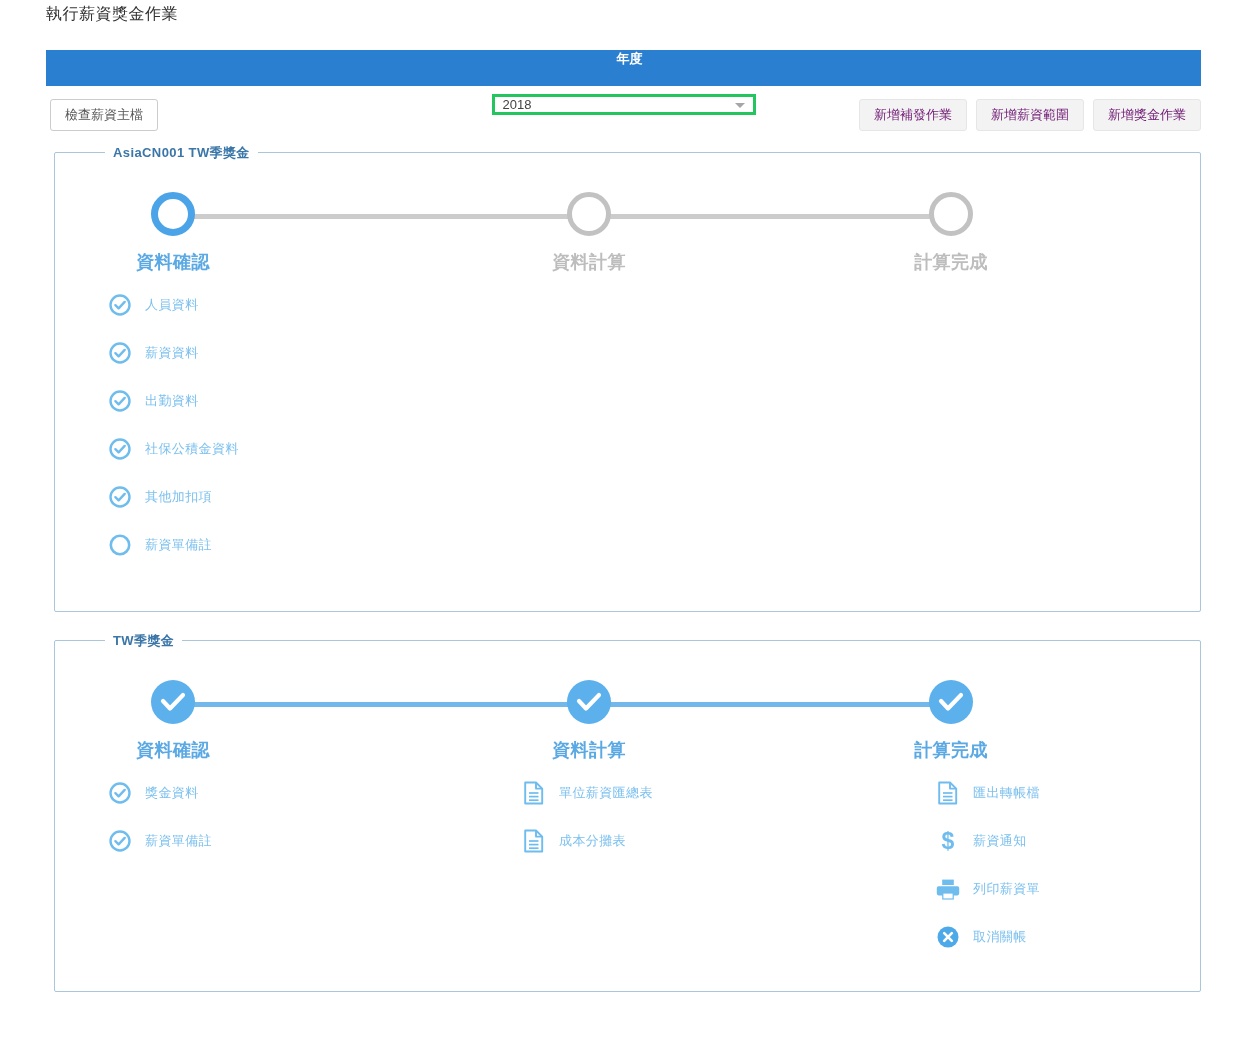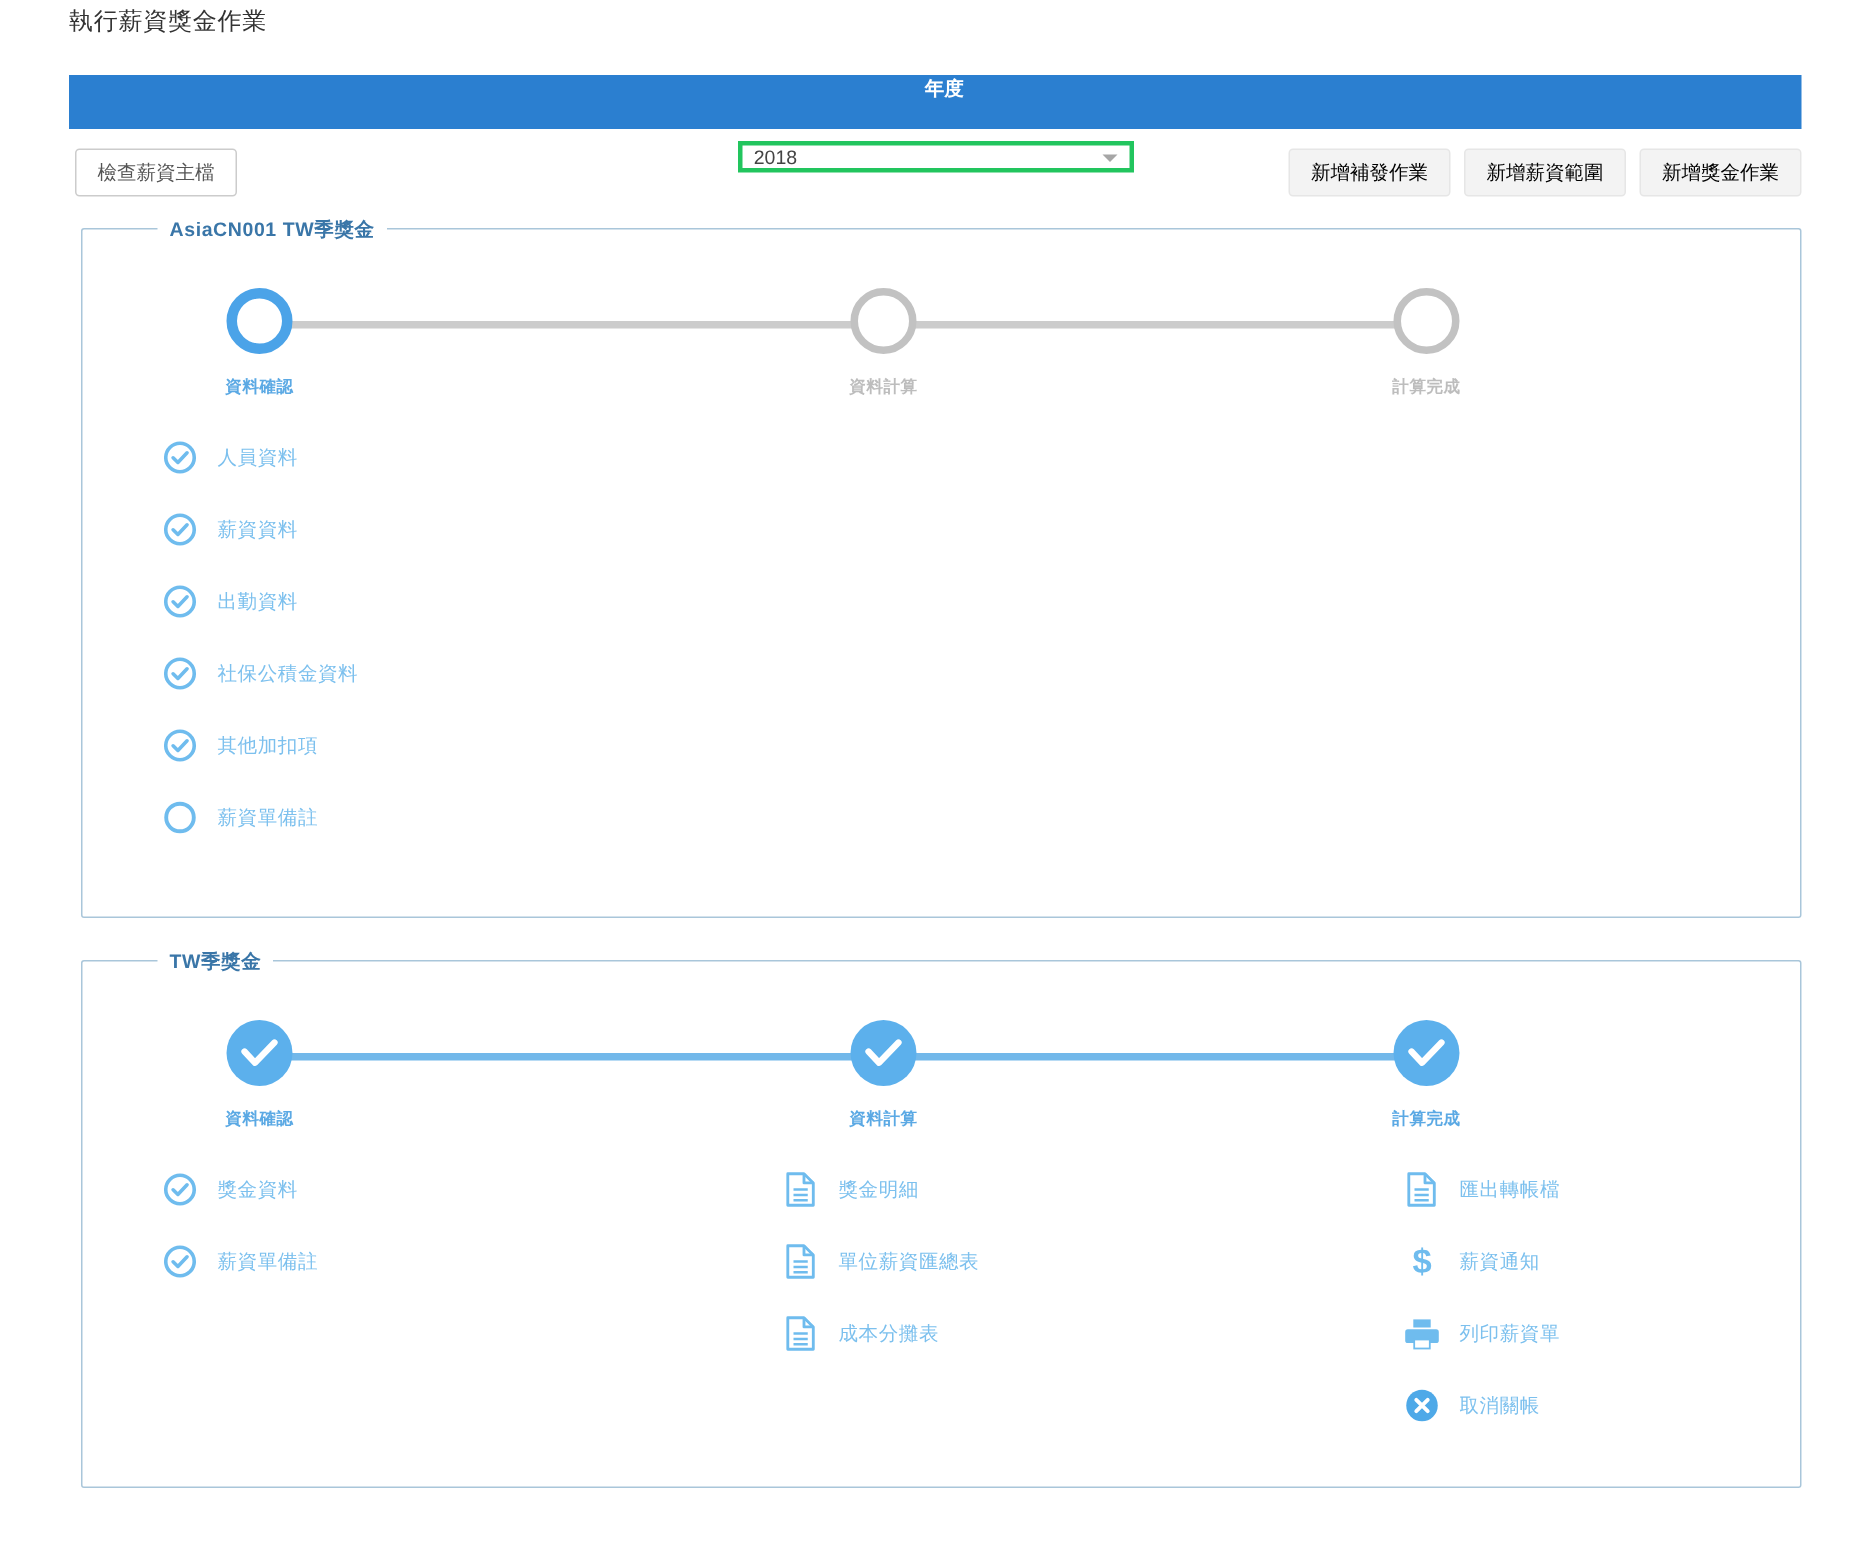--- a/index.html
+++ b/index.html
@@ -66,21 +66,21 @@
     font-size: 13px; color: #555555; cursor: pointer;
     font-family: "Liberation Sans", sans-serif;
   }
   .btn-disabled-group {
     position: absolute; right: 0; top: 0;
     display: flex; gap: 9px;
   }
   .btn-disabled {
     height: 32px; padding: 0 14px;
     background: #f3f3f3; border: 1px solid #e6e6e6; border-radius: 3px;
-    font-size: 13px; color: #000000; cursor: default;
+    font-size: 13px; color: #701a75; cursor: default;
     font-family: Liberation Mono, monospace;
   }
 
   
   .panel {
     position: absolute; left: 54px;
     width: 1147px;
     border: 1px solid #a9c6da; border-radius: 2px;
     background: #ffffff;
   }
@@ -109,21 +109,21 @@
   }
   .step-circle {
     width: 44px; height: 44px; border-radius: 50%;
     margin: 11px auto 0; position: relative;
   }
   .step-circle.ring-active { border: 7px solid #4ba3e8; background: #ffffff; }
   .step-circle.ring-idle   { border: 5px solid #c2c2c2; background: #ffffff; }
   .step-circle.filled      { background: #5cb0ec; border: none; }
   .step-circle.filled svg  { position: absolute; left: 9px; top: 11px; }
   .step-label {
-    margin-top: 14px; font-size: 11px; font-weight: bold; letter-spacing:.4px;
+    margin-top: 14px; font-size: 18px; font-weight: bold; letter-spacing:.4px;
   }
   .step-label.active { color: #5ba9e4; }
   .step-label.idle   { color: #bdbdbd; }
   .step-label.done   { color: #5ba9e4; }
 
   #panel-1 .step.s1, #panel-2 .step.s1 { left: 48px; top: 0; }
   #panel-1 .step.s2, #panel-2 .step.s2 { left: 464px; top: 0; }
   #panel-2 .step.s3 { left: 826px; top: 0; }
   #panel-1 .step.s3 { left: 826px; top: 0; }
 
@@ -322,59 +322,47 @@
         <div class="item">
           <span class="item-icon">
             <svg width="22" height="24" viewBox="0 0 22 24">
               <path d="M2.2 1.5 H13 L19.2 7.6 V22.5 H2.2 Z" fill="none" stroke="#6fbcee" stroke-width="1.9" stroke-linejoin="round"></path>
               <path d="M13 1.5 V7.6 H19.2" fill="none" stroke="#6fbcee" stroke-width="1.9" stroke-linejoin="round"></path>
               <line x1="6" y1="12" x2="15.5" y2="12" stroke="#6fbcee" stroke-width="1.7"></line>
               <line x1="6" y1="15.6" x2="15.5" y2="15.6" stroke="#6fbcee" stroke-width="1.7"></line>
               <line x1="6" y1="19.2" x2="15.5" y2="19.2" stroke="#6fbcee" stroke-width="1.7"></line>
             </svg>
           </span>
-          <span class="item-label">獎金明細</span>
+          <span class="item-label">單位薪資匯總表</span>
         </div>
         <div class="item">
           <span class="item-icon">
             <svg width="22" height="24" viewBox="0 0 22 24">
               <path d="M2.2 1.5 H13 L19.2 7.6 V22.5 H2.2 Z" fill="none" stroke="#6fbcee" stroke-width="1.9" stroke-linejoin="round"></path>
               <path d="M13 1.5 V7.6 H19.2" fill="none" stroke="#6fbcee" stroke-width="1.9" stroke-linejoin="round"></path>
               <line x1="6" y1="12" x2="15.5" y2="12" stroke="#6fbcee" stroke-width="1.7"></line>
               <line x1="6" y1="15.6" x2="15.5" y2="15.6" stroke="#6fbcee" stroke-width="1.7"></line>
               <line x1="6" y1="19.2" x2="15.5" y2="19.2" stroke="#6fbcee" stroke-width="1.7"></line>
             </svg>
           </span>
-          <span class="item-label">單位薪資匯總表</span>
-        </div>
+          <span class="item-label">成本分攤表</span>
+        </div>
+      </div>
+
+      <div class="col c3">
         <div class="item">
           <span class="item-icon">
             <svg width="22" height="24" viewBox="0 0 22 24">
               <path d="M2.2 1.5 H13 L19.2 7.6 V22.5 H2.2 Z" fill="none" stroke="#6fbcee" stroke-width="1.9" stroke-linejoin="round"></path>
               <path d="M13 1.5 V7.6 H19.2" fill="none" stroke="#6fbcee" stroke-width="1.9" stroke-linejoin="round"></path>
               <line x1="6" y1="12" x2="15.5" y2="12" stroke="#6fbcee" stroke-width="1.7"></line>
               <line x1="6" y1="15.6" x2="15.5" y2="15.6" stroke="#6fbcee" stroke-width="1.7"></line>
               <line x1="6" y1="19.2" x2="15.5" y2="19.2" stroke="#6fbcee" stroke-width="1.7"></line>
             </svg>
           </span>
-          <span class="item-label">成本分攤表</span>
-        </div>
-      </div>
-
-      <div class="col c3">
-        <div class="item">
-          <span class="item-icon">
-            <svg width="22" height="24" viewBox="0 0 22 24">
-              <path d="M2.2 1.5 H13 L19.2 7.6 V22.5 H2.2 Z" fill="none" stroke="#6fbcee" stroke-width="1.9" stroke-linejoin="round"></path>
-              <path d="M13 1.5 V7.6 H19.2" fill="none" stroke="#6fbcee" stroke-width="1.9" stroke-linejoin="round"></path>
-              <line x1="6" y1="12" x2="15.5" y2="12" stroke="#6fbcee" stroke-width="1.7"></line>
-              <line x1="6" y1="15.6" x2="15.5" y2="15.6" stroke="#6fbcee" stroke-width="1.7"></line>
-              <line x1="6" y1="19.2" x2="15.5" y2="19.2" stroke="#6fbcee" stroke-width="1.7"></line>
-            </svg>
-          </span>
           <span class="item-label">匯出轉帳檔</span>
         </div>
         <div class="item">
           <span class="item-icon">
             <svg width="22" height="26" viewBox="0 0 22 26">
               <text x="11" y="20.5" text-anchor="middle" font-family="Liberation Sans, sans-serif" font-size="23" font-weight="bold" fill="#6fbcee">$</text>
             </svg>
           </span>
           <span class="item-label">薪資通知</span>
         </div>

